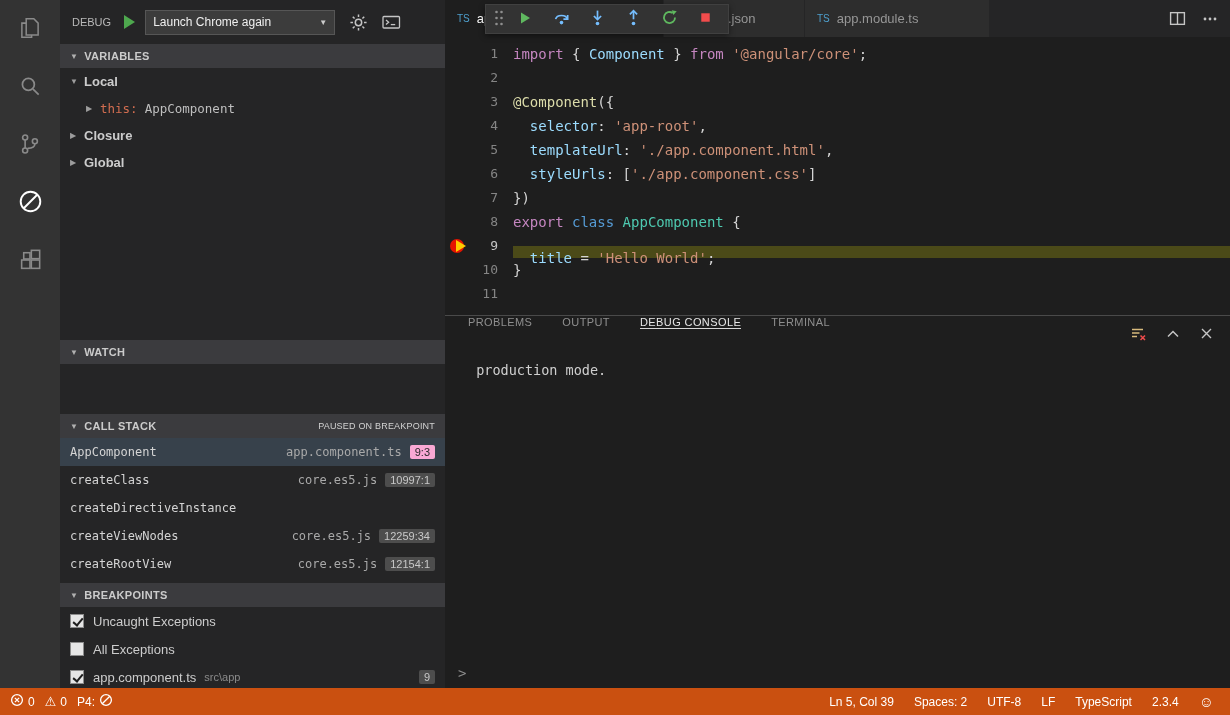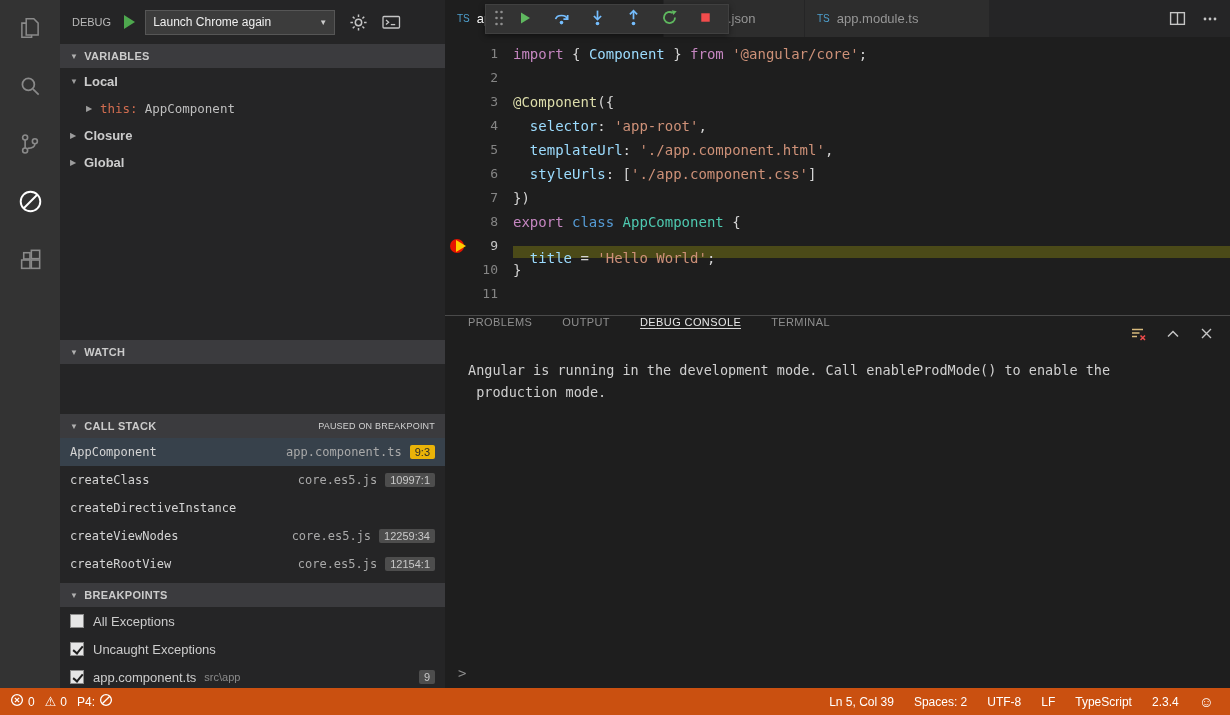--- a/index.html
+++ b/index.html
@@ -34,21 +34,21 @@
   .child-row{padding-left:26px}
   .var-name{font-family:"DejaVu Sans Mono","Liberation Mono",monospace;font-size:12.5px;color:#D16D50}
   .var-value{font-family:"DejaVu Sans Mono","Liberation Mono",monospace;font-size:12.5px;color:#BFBFBF;margin-left:7px}
   .cs-row{height:28px;display:flex;align-items:center;padding:0 10px;cursor:pointer}
   .cs-row.selected{background:#37414B}
   .cs-name{font-family:"DejaVu Sans Mono","Liberation Mono",monospace;font-size:12px;color:#D4D4D4}
   .cs-right{margin-left:auto;display:flex;align-items:center}
   .cs-file{font-size:12px;color:#A9A9A9;font-family:"DejaVu Sans Mono","Liberation Mono",monospace}
   .badge{margin-left:8px;background:#4D4D4D;color:#C8C8C8;font-size:11px;padding:1px 5px;border-radius:2px;
     font-family:"Liberation Sans",sans-serif;flex:none}
-  .badge.light{background:#eab308;color:#2A2A2A}
+  .badge.light{background:#f9a8d4;color:#2A2A2A}
   .bp-row{height:28px;display:flex;align-items:center;padding:0 10px;cursor:pointer}
   .cb{width:14px;height:14px;background:#E6E6E6;border:1px solid #8C8C8C;margin-right:9px;position:relative;flex:none;cursor:pointer}
   .cb.checked::after{content:"";position:absolute;left:4px;top:1px;width:4px;height:8px;
     border:solid #1E1E1E;border-width:0 2px 2px 0;transform:rotate(40deg)}
   .bp-label{color:#CCCCCC}
   .bp-detail{margin-left:8px;font-size:11px;color:#8A8A8A}
   .bp-spacer{flex:1}
 
   
   .editor{position:absolute;left:445px;top:0;width:785px;height:315px;background:#1E1E1E}
@@ -242,26 +242,26 @@
         </div>
     </div>
 
     <div class="section">
       <div class="sec-h">
         <span class="tw">▼</span>
         <span>BREAKPOINTS</span>
       </div>
       <div class="sec-body" id="breakpoints-body" style="height:82px">
           <div class="bp-row">
+            <span class="cb checked"></span>
+            <span class="bp-label">Uncaught Exceptions</span>
+          </div>
+          <div class="bp-row">
             <span class="cb"></span>
             <span class="bp-label">All Exceptions</span>
-          </div>
-          <div class="bp-row">
-            <span class="cb checked"></span>
-            <span class="bp-label">Uncaught Exceptions</span>
           </div>
           <div class="bp-row">
             <span class="cb checked"></span>
             <span class="bp-label">app.component.ts</span>
             <span class="bp-detail">src\app</span>
             <span class="bp-spacer"></span>
             <span class="badge">9</span>
           </div>
         </div>
     </div>
@@ -413,21 +413,20 @@
             <path d="M3 10.5L8 5.5l5 5"></path>
           </svg>
         </span>
       <span id="closepanel-slot">
           <svg width="15" height="15" viewBox="0 0 15 15" stroke="#C5C5C5" stroke-width="1.4">
             <path d="M3 3l9 9M12 3l-9 9"></path>
           </svg>
         </span>
     </div>
     <div class="panel-output" id="panel-output">
-        <div class="out-line">Angular is running in the development mode. Call enableProdMode() to enable the</div>
         <div class="out-line"> production mode.</div>
       </div>
     <div class="panel-prompt">&gt;</div>
   </div>
 
   <div class="status-bar" id="status-bar" style="background: rgb(202, 80, 16);">
     <div class="sb-left">
       <span class="sb-item">
         <span id="err-ico"><svg width="14" height="14" viewBox="0 0 14 14" fill="none" stroke="#FFFFFF" stroke-width="1.3">
               <circle cx="7" cy="7" r="5.4"></circle>

